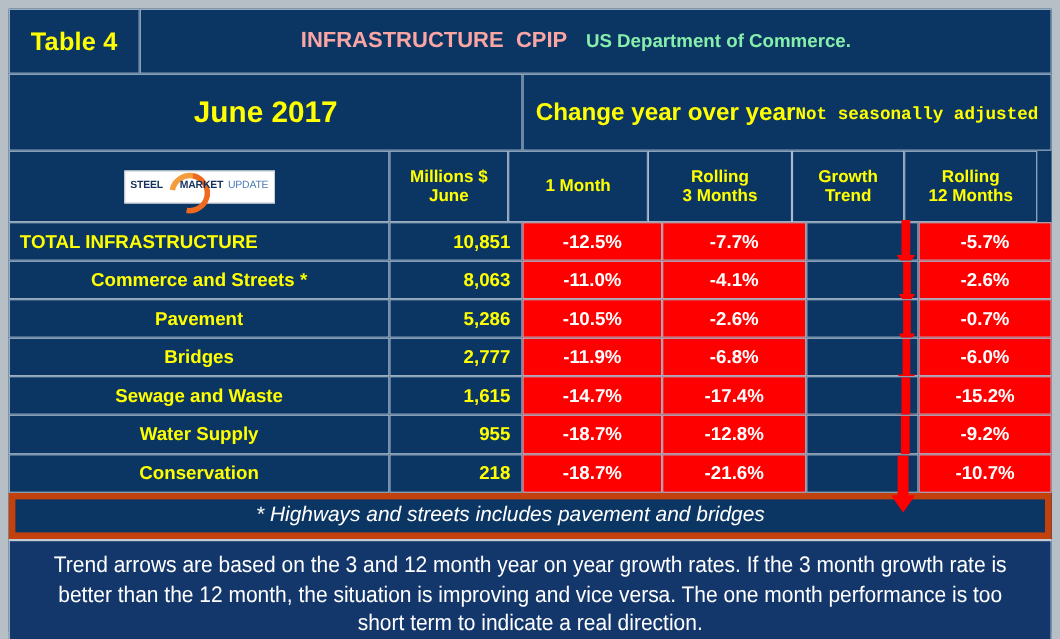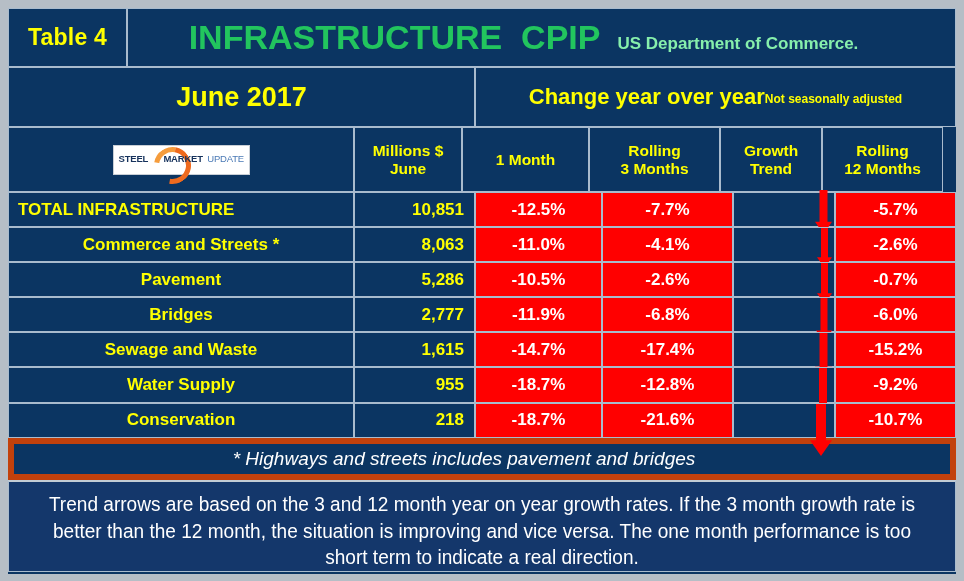--- a/index.html
+++ b/index.html
@@ -24,30 +24,30 @@
     color:#ffff00;font-weight:bold;
     overflow:hidden;
   }
   
   .r1{display:flex;height:59px;}
   .r1 .tbl{width:119px;}
   .r1 .tbl span{font-size:23px;letter-spacing:.2px;}
   .r1 .ttl{flex:1;justify-content:flex-start;padding-left:0;}
   .title-wrap{display:flex;align-items:baseline;width:100%;justify-content:center;
               transform:translateX(-18px);}
-  .title-main{font-size:34px;font-weight:bold;color:#22c55e;white-space:pre;}
+  .title-main{font-size:20px;font-weight:bold;color:#fca5a5;white-space:pre;}
   .title-sub{font-size:17px;font-weight:bold;color:#86efac;margin-left:17px;}
 
   
-  .r2{display:flex;height:60px;}
+  .r2{display:flex;height:70px;}
   .r2 .month{width:467px;}
   .r2 .month span{font-size:27px;}
   .r2 .chg{flex:1;flex-direction:row;justify-content:center;line-height:1.05;}
   .chg .big{font-size:22px;}
-  .chg .small{font-size:12px;margin-top:5px;}
+  .chg .small{font-size:16px;margin-top:5px;font-family:Liberation Mono, monospace;}
 
   
   .r3{display:flex;height:65px;}
   .r3 .c{flex-direction:column;line-height:1.12;font-size:15.5px;text-align:center;justify-content:center;}
   .logo-cell{width:346px;}
   .w-mil{width:108px;}
   .w-1m{width:127px;}
   .w-r3{width:131px;}
   .w-gt{width:102px;}
   .w-r12{width:121px;}

